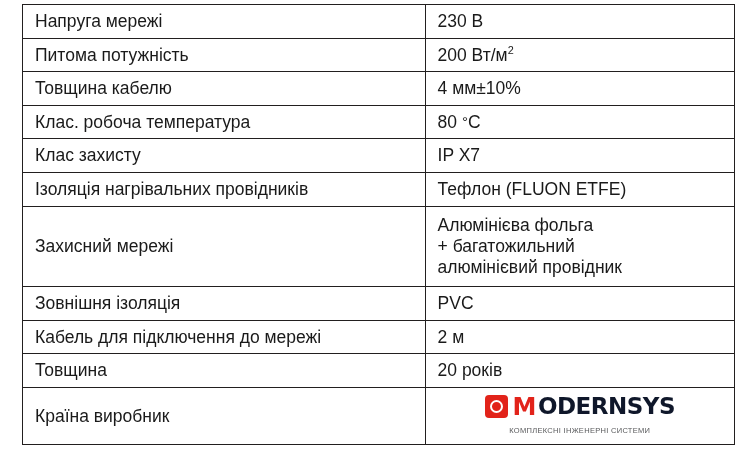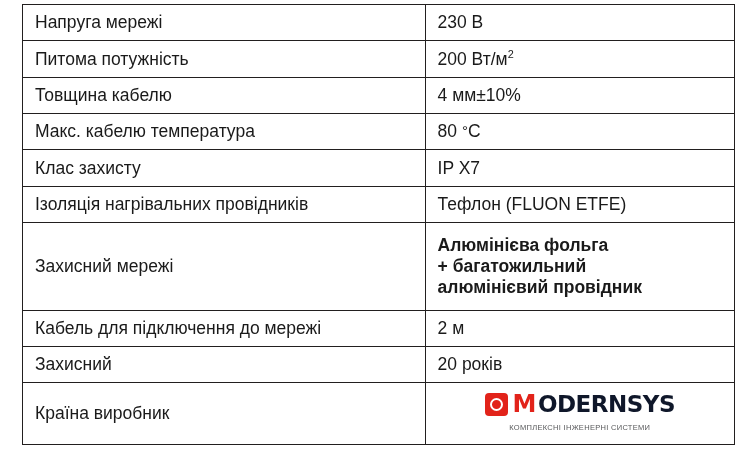--- a/index.html
+++ b/index.html
@@ -40,21 +40,20 @@
     text-align: left;
   }
   td.value-cell {
     width: 43%;
     text-align: left;
   }
   td.value-cell.multiline {
     line-height: 1.2;
     padding-top: 6px;
     padding-bottom: 6px;
-    font-weight: bold;
   }
   .val-line {
     display: block;
   }
   sup {
     font-size: 0.62em;
     vertical-align: super;
     line-height: 0;
   }
   .deg {
@@ -135,45 +134,49 @@
         <td class="label-cell">Питома потужність</td>
         <td class="value-cell">
           <span>200 Вт/м<sup>2</sup></span>
         </td>
       </tr>
       <tr>
         <td class="label-cell">Товщина кабелю</td>
         <td class="value-cell">4 мм±10%</td>
       </tr>
       <tr>
-        <td class="label-cell">Макс. кабелю температура</td>
+        <td class="label-cell">Клас. робоча температура</td>
         <td class="value-cell">80 <span class="deg">°</span>C</td>
       </tr>
       <tr>
         <td class="label-cell">Клас захисту</td>
         <td class="value-cell">IP X7</td>
       </tr>
       <tr>
         <td class="label-cell">Ізоляція нагрівальних провідників</td>
         <td class="value-cell">Тефлон (FLUON ETFE)</td>
       </tr>
       <tr>
         <td class="label-cell">Захисний мережі</td>
         <td class="value-cell multiline">
           <span class="val-line">Алюмінієва фольга</span>
           <span class="val-line">+ багатожильний</span>
           <span class="val-line">алюмінієвий провідник</span>
         </td>
       </tr>
       <tr>
+        <td class="label-cell">Зовнішня ізоляція</td>
+        <td class="value-cell">PVC</td>
+      </tr>
+      <tr>
         <td class="label-cell">Кабель для підключення до мережі</td>
         <td class="value-cell">2 м</td>
       </tr>
       <tr>
-        <td class="label-cell">Захисний</td>
+        <td class="label-cell">Товщина</td>
         <td class="value-cell">20 років</td>
       </tr>
       <tr>
         <td class="label-cell">Країна виробник</td>
         <td class="value-cell logo-cell">
           <span class="logo-block">
             <span class="logo-main">
               <span class="logo-mark"></span>
               <span class="logo-m">M</span>
               <span class="logo-rest">ODERNSYS</span>

